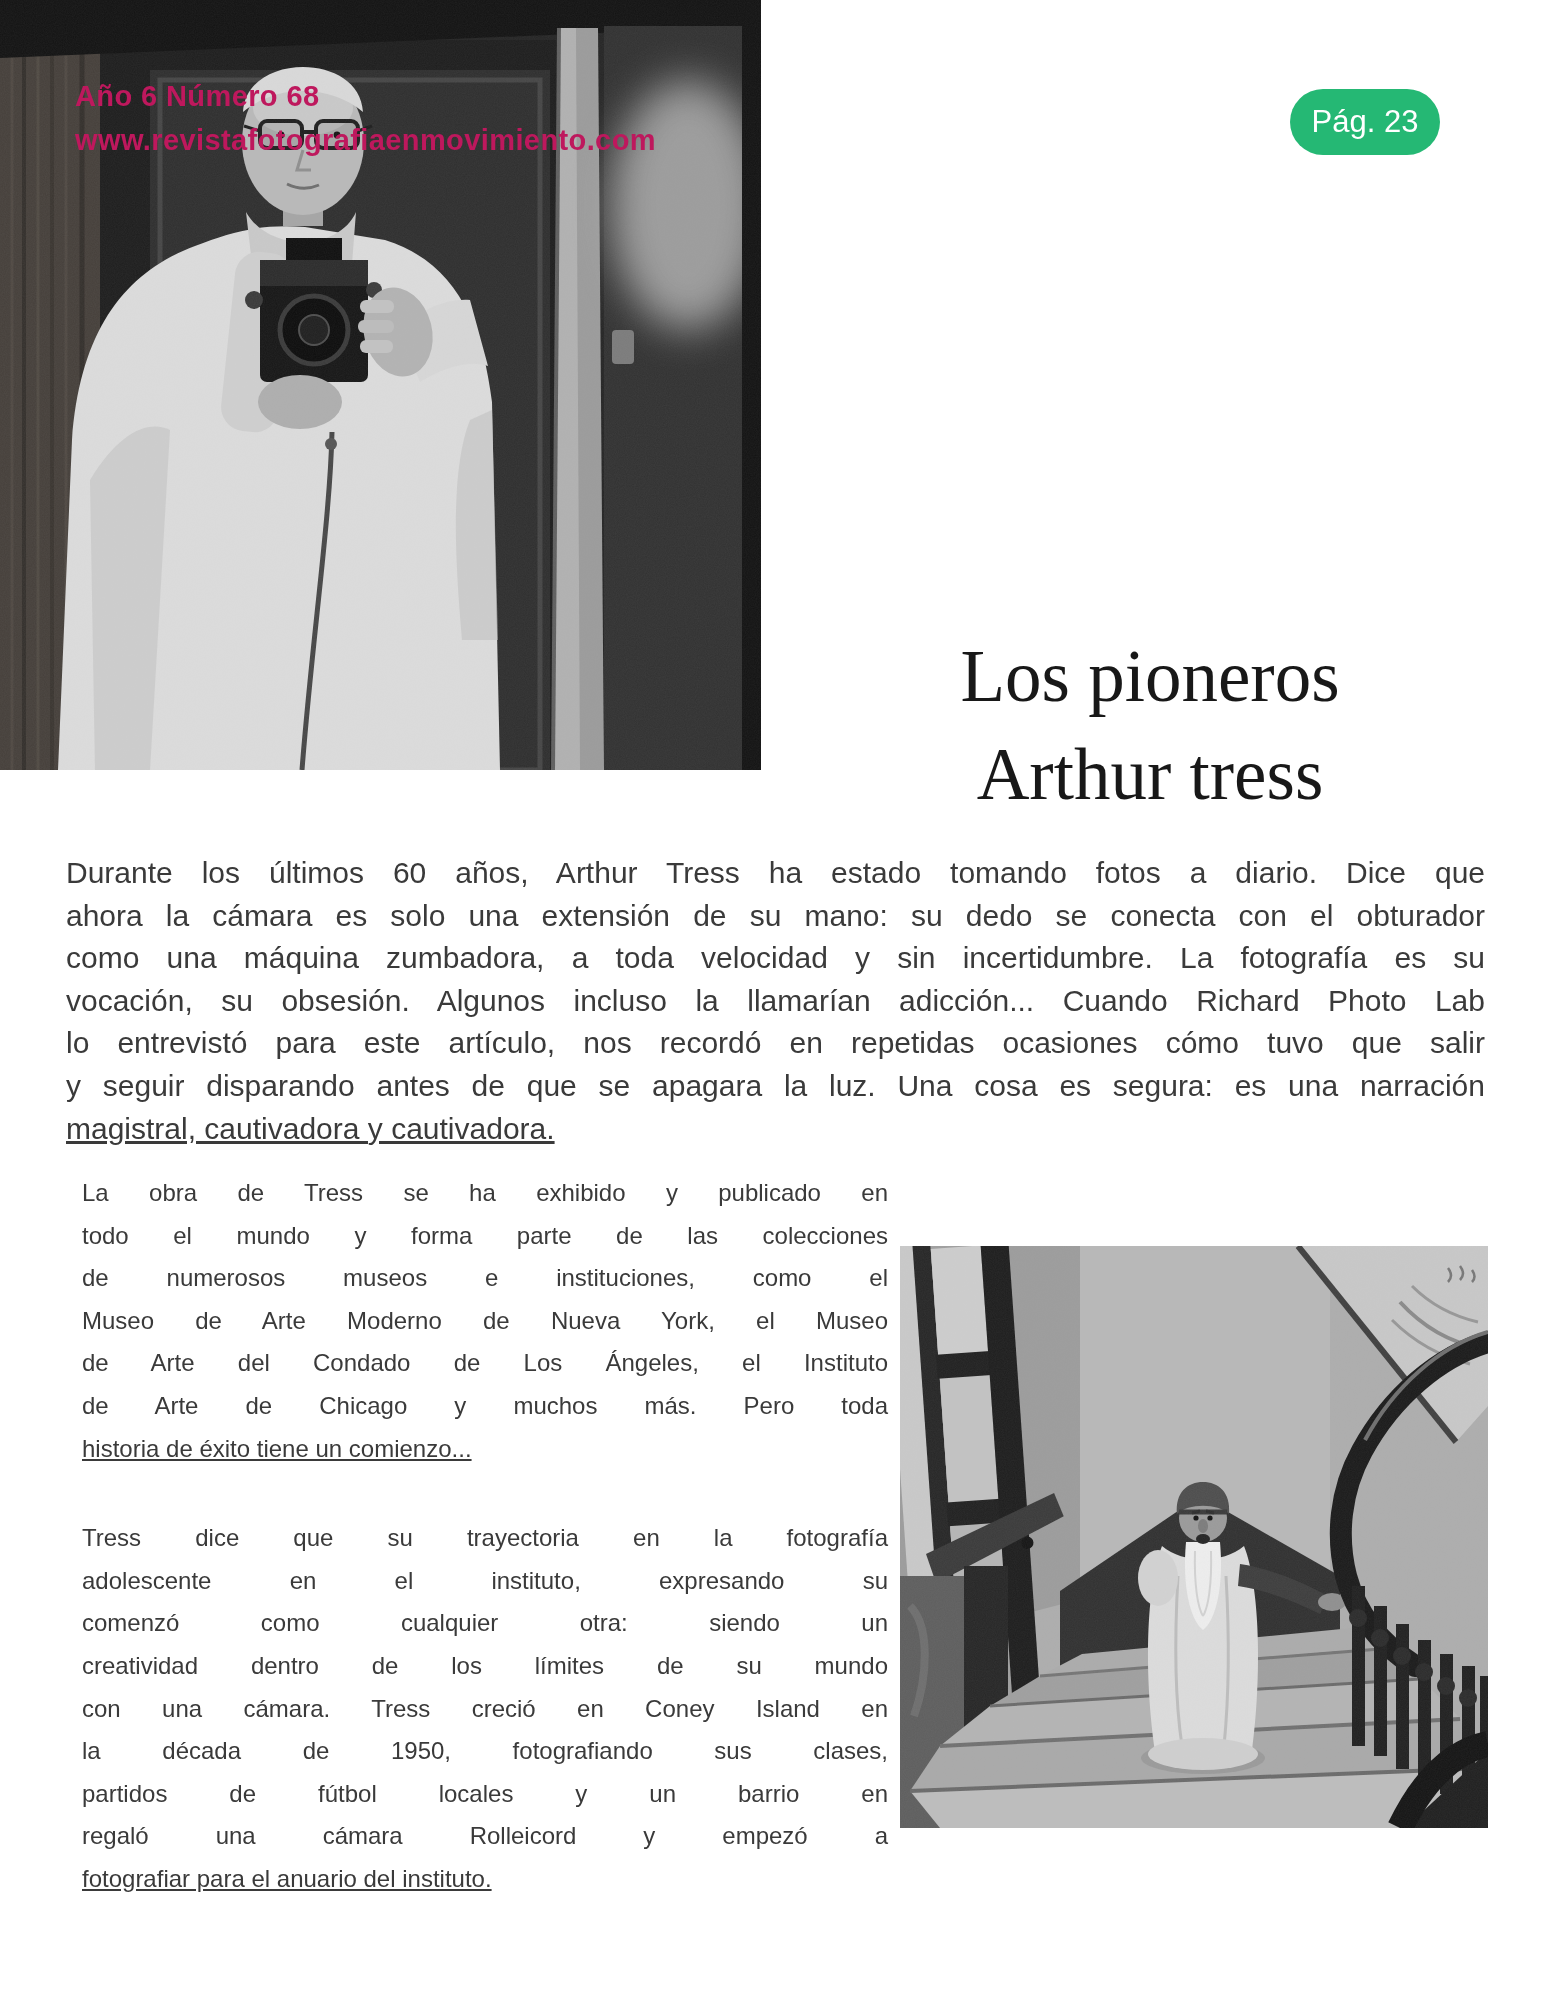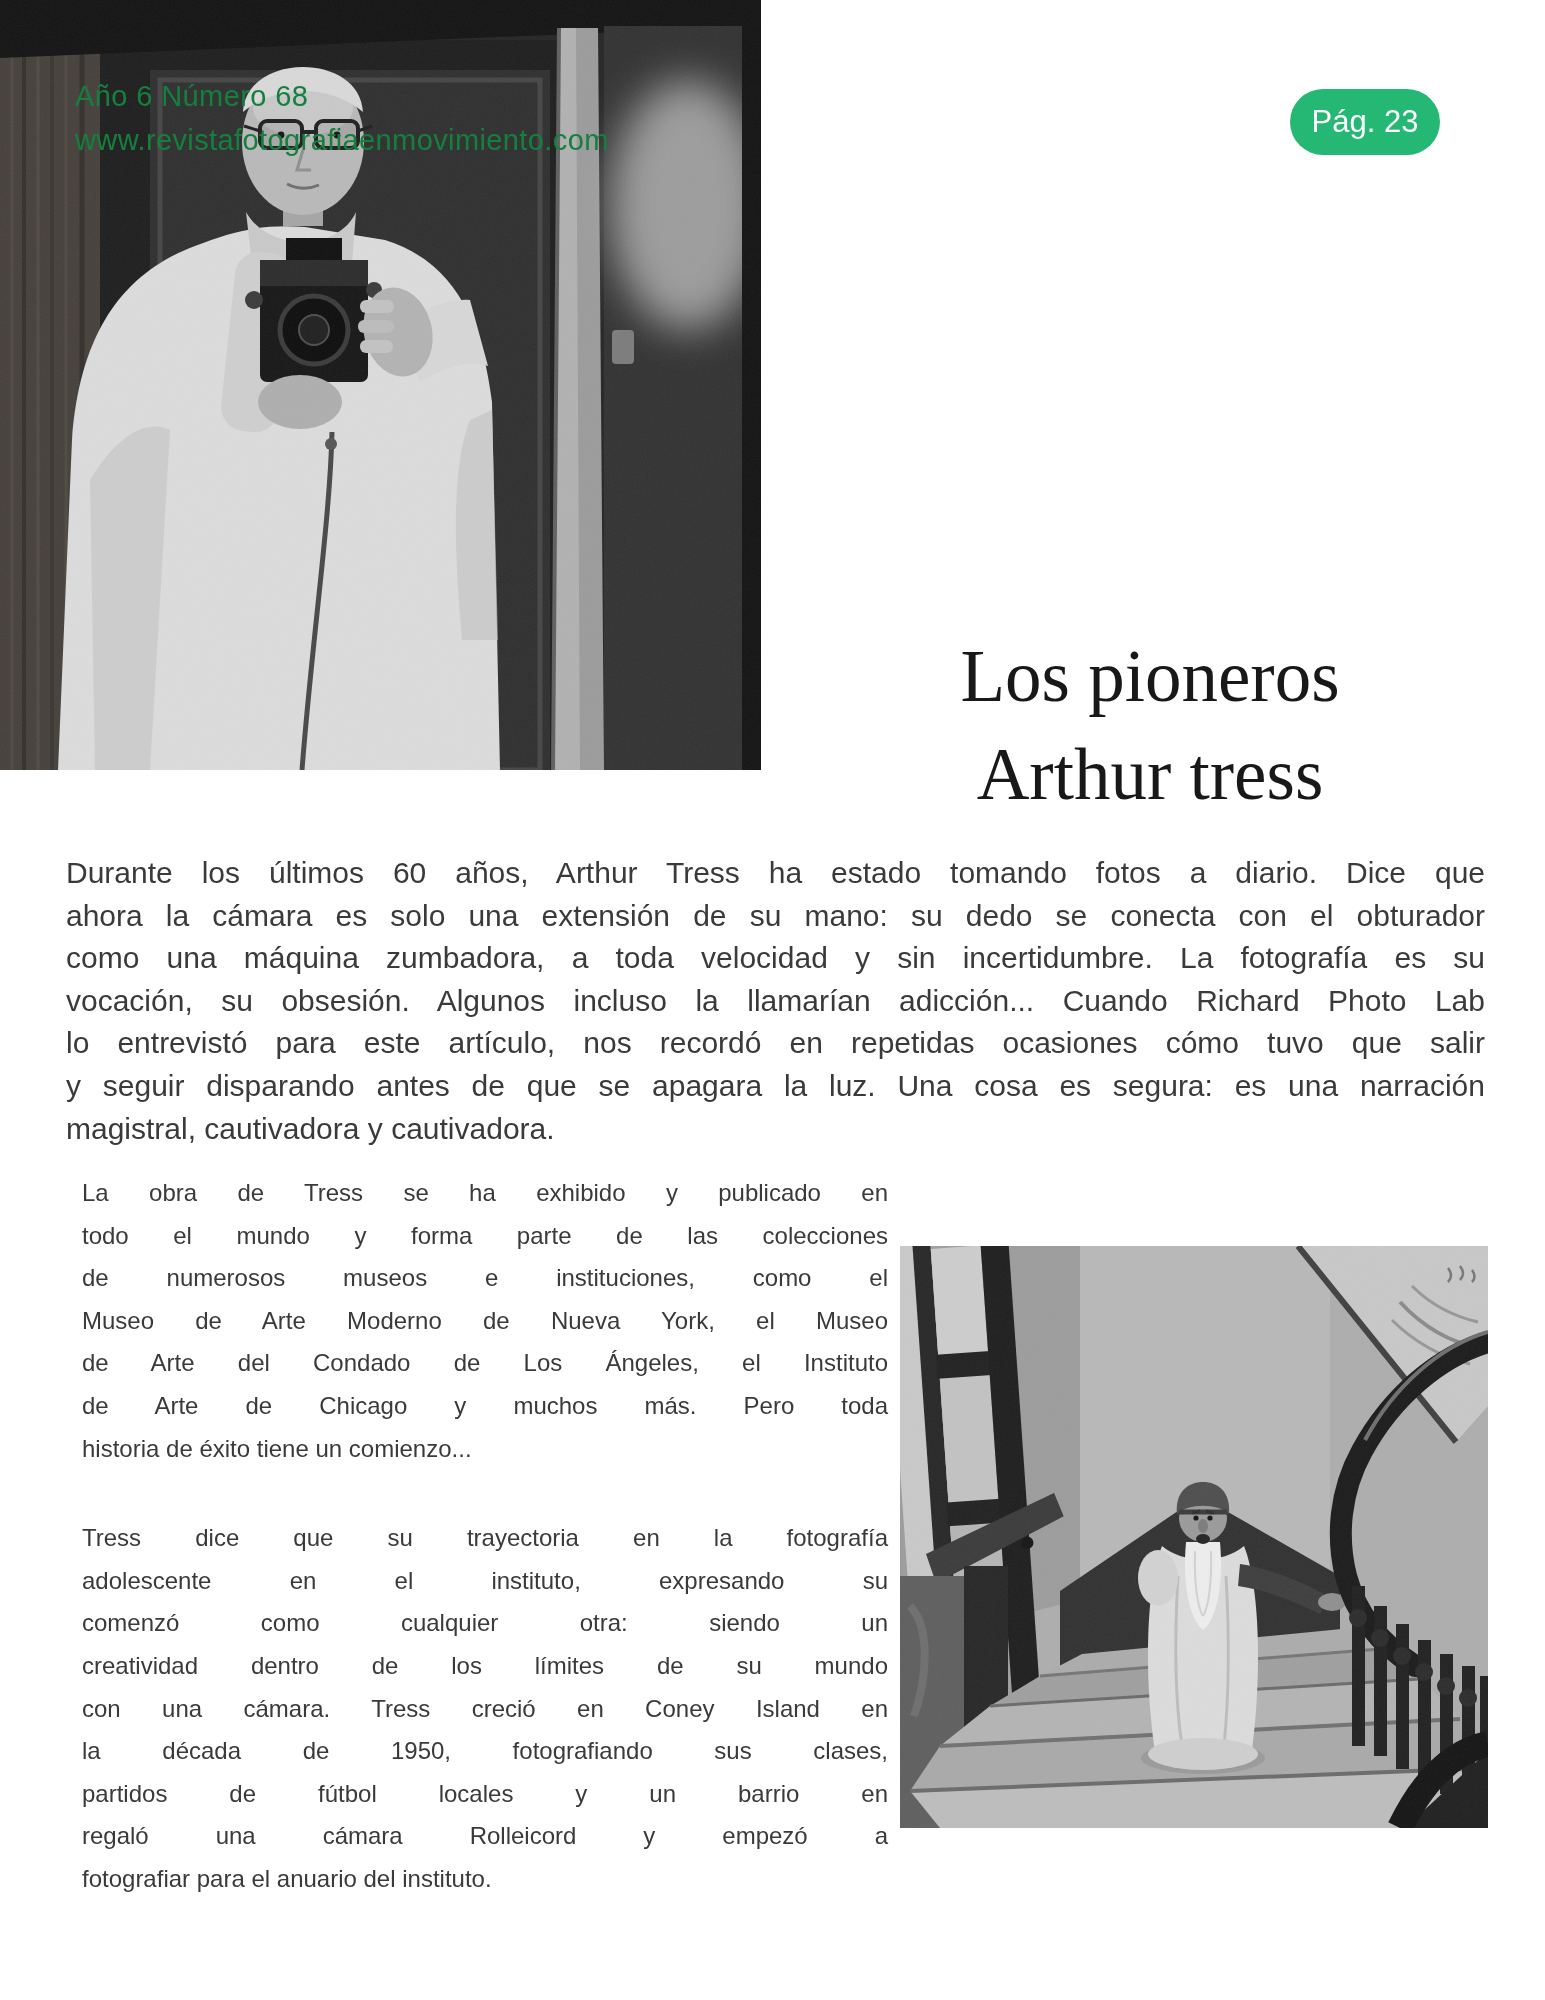--- a/index.html
+++ b/index.html
@@ -2,30 +2,30 @@
 <html><head>
 <meta charset="utf-8">
 <style>
   html,body{margin:0;padding:0;background:#ffffff;}
   .page{position:relative;width:1545px;height:2000px;background:#ffffff;overflow:hidden;
         font-family:"Liberation Sans",sans-serif;color:#3a3a3a;}
   .photo{position:absolute;overflow:hidden;}
   .photo svg{display:block;width:100%;height:100%;}
   .photo-portrait{left:0;top:0;width:761px;height:770px;}
   .photo-staircase{left:900px;top:1246px;width:588px;height:582px;}
-  .credits{position:absolute;left:75px;top:74px;font-size:29px;line-height:44px;color:#15803d;letter-spacing:.4px;}
+  .credits{position:absolute;left:75px;top:74px;font-size:29px;line-height:44px;color:#be185d;letter-spacing:.4px;font-weight:bold;}
   .badge{position:absolute;left:1290px;top:89px;width:150px;height:66px;border-radius:33px;
          background:#25b874;color:#ffffff;font-size:31px;display:flex;align-items:center;justify-content:center;}
   .title{position:absolute;left:800px;top:612px;width:700px;text-align:center;
          font-family:"Liberation Serif",serif;font-size:73px;line-height:98px;color:#181818;margin-top:16px;}
   .intro{position:absolute;left:66px;top:852px;width:1419px;font-size:30px;line-height:42.6px;}
   .column{position:absolute;left:82px;top:1172px;width:806px;font-size:24px;line-height:42.6px;}
   .para+.para{margin-top:47px;}
   .jl{text-align:justify;-moz-text-align-last:justify;text-align-last:justify;}
-  .jl.last{-moz-text-align-last:left;text-align-last:left;}
+  .jl.last{-moz-text-align-last:left;text-align-last:left;text-decoration:underline;}
 </style>
 </head>
 <body>
 
 <div class="page">
 
   <div class="photo photo-portrait">
     <svg viewBox="0 0 761 770" preserveAspectRatio="none" xmlns="http://www.w3.org/2000/svg">
       <defs>
         <filter id="noiseP">

